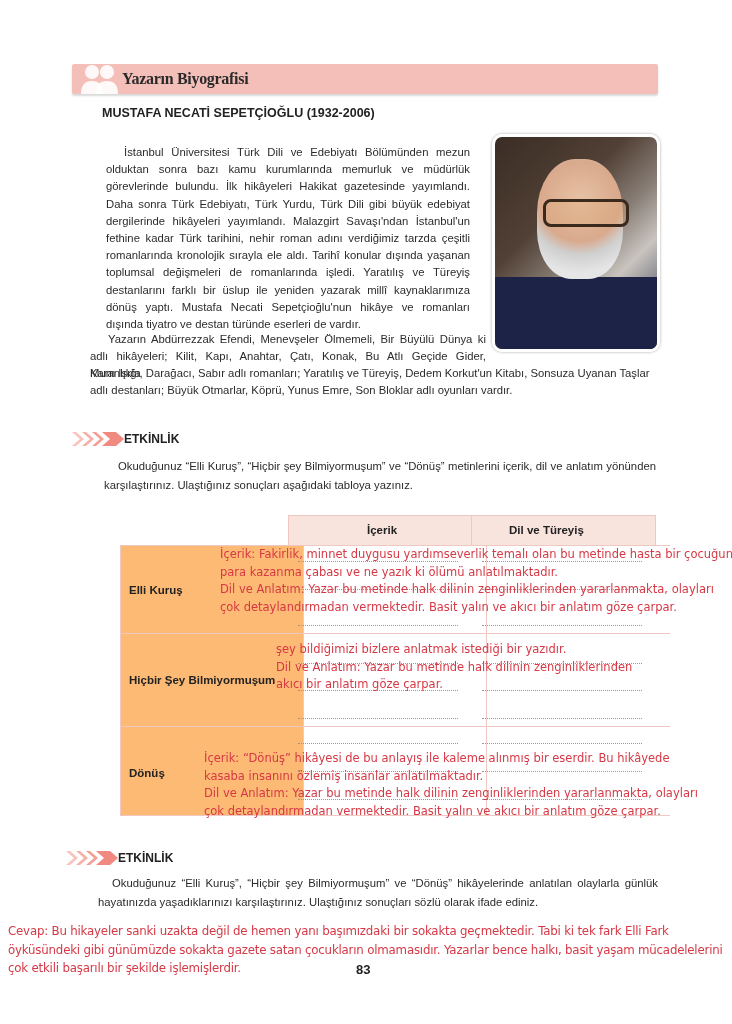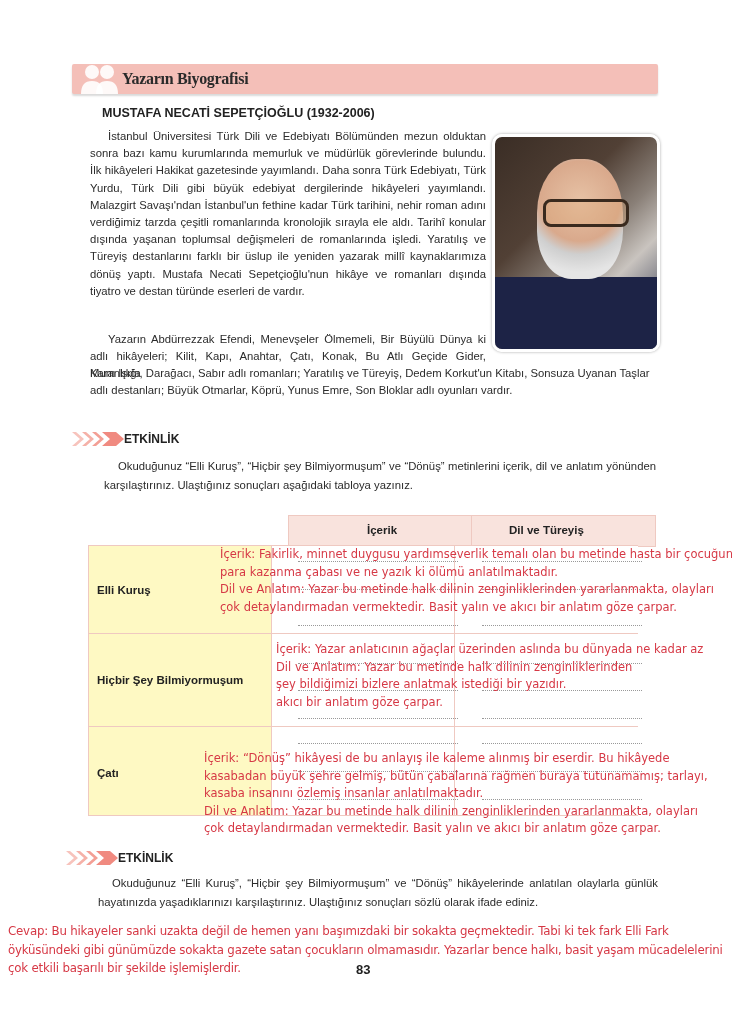--- a/index.html
+++ b/index.html
@@ -6,38 +6,38 @@
   body { width:732px; height:1024px; background:#ffffff; position:relative; overflow:hidden;
          font-family:"Liberation Sans", sans-serif; color:#222; }
   .abs { position:absolute; }
   
   .hdr { left:72px; top:64px; width:586px; height:30px; background:#f4bfb8; border-radius:2px;
          box-shadow:0 2px 2px rgba(0,0,0,0.15); }
   .hdr-icon { left:78px; top:60px; width:44px; height:38px; }
   .hdr-title { left:122px; top:70px; font-size:16px; font-weight:bold; color:#2a2a2a; letter-spacing:-0.3px;font-family:Liberation Serif, serif; }
   .author-name { left:90px; top:106px; font-size:12.5px; font-weight:bold; color:#222;margin-left:12px; }
   .bio { left:90px; top:128px; width:396px; font-size:11.3px; line-height:17.2px; text-align:justify; color:#2b2b2b; }
-  .bio p { margin:0; text-indent:18px; }
+  .bio p { margin:16px; text-indent:18px; }
   .works1 { left:90px; top:331px; width:396px; font-size:11.3px; line-height:17.2px; text-align:justify; color:#2b2b2b; text-indent:18px;}
   .works2 { left:90px; top:365px; width:580px; font-size:11.3px; line-height:17.2px; color:#2b2b2b; }
   .photo { left:492px; top:134px; width:162px; height:212px; border-radius:10px; border:3px solid #fff;
            box-shadow:0 0 3px rgba(0,0,0,0.35); overflow:hidden;
            background:linear-gradient(135deg,#3a2d25 0%,#514035 35%,#8a8078 55%,#c9c4bf 70%,#1c2340 100%); }
   .photo .face { position:absolute; left:42px; top:22px; width:86px; height:120px; border-radius:45% 45% 40% 40%;
            background:radial-gradient(circle at 50% 35%, #e7c2a5 0%, #d9a98c 45%, #cfcfcf 60%, #e5e5e5 80%); }
   .photo .shirt { position:absolute; left:0; top:140px; width:162px; height:80px; background:#1d2346; }
   .photo .glasses { position:absolute; left:48px; top:62px; width:80px; height:22px; border:3px solid #3a2a1e;
            border-radius:8px; background:rgba(220,170,120,0.35); }
   .etk-icon { width:52px; height:14px; }
   .etk-title { font-size:12px; font-weight:bold; color:#222; }
   .task { font-size:11.3px; line-height:19px; color:#2b2b2b; text-align:justify; }
   
   .tbl-head { left:288px; top:515px; width:366px; height:30px; background:#f9e3dd; border:1px solid #efc9c1; }
   .tbl-head div { position:absolute; top:8px; font-size:11.5px; font-weight:bold; color:#222; }
-  .row { left:88px; width:548px; background:#fef9c3; border:1px solid #efc9c1; }
+  .row { left:120px; width:548px; background:#fdba74; border:1px solid #efc9c1; }
   .row .lbl { position:absolute; left:8px; font-size:11.5px; font-weight:bold; color:#222; }
   .cell { background:#fff; border-left:1px solid #efc9c1; }
   .dots { position:absolute; height:0; border-top:1px dotted #999; }
   .ans { font-family:"DejaVu Sans", sans-serif; font-size:11.5px; line-height:17.5px; color:#d63845; }
   .cevap { left:8px; top:922px; width:720px; font-size:11.8px; line-height:18.5px; color:#d63845; font-family:"DejaVu Sans", sans-serif; letter-spacing:-0.2px;}
   .pgno { left:356px; top:962px; font-size:13px; font-weight:bold; color:#222; }
 </style>
 </head>
 <body>
 
@@ -82,21 +82,21 @@
   <div class="lbl" style="top:38px;">Elli Kuruş</div>
   <div class="abs cell" style="left:182px;top:0;width:183px;height:88px;"></div>
   <div class="abs cell" style="left:365px;top:0;width:183px;height:88px;"></div>
 </div>
 <div class="abs row" style="top:633px;height:93px;">
   <div class="lbl" style="top:40px;">Hiçbir Şey Bilmiyormuşum</div>
   <div class="abs cell" style="left:182px;top:0;width:183px;height:93px;"></div>
   <div class="abs cell" style="left:365px;top:0;width:183px;height:93px;"></div>
 </div>
 <div class="abs row" style="top:726px;height:88px;">
-  <div class="lbl" style="top:40px;">Çatı</div>
+  <div class="lbl" style="top:40px;">Dönüş</div>
   <div class="abs cell" style="left:182px;top:0;width:183px;height:88px;"></div>
   <div class="abs cell" style="left:365px;top:0;width:183px;height:88px;"></div>
 </div>
 
 <div class="abs dots" style="left:298px;top:561px;width:160px;"></div>
 <div class="abs dots" style="left:482px;top:561px;width:160px;"></div>
 <div class="abs dots" style="left:298px;top:589px;width:160px;"></div>
 <div class="abs dots" style="left:482px;top:589px;width:160px;"></div>
 <div class="abs dots" style="left:298px;top:625px;width:160px;"></div>
 <div class="abs dots" style="left:482px;top:625px;width:160px;"></div>
@@ -113,28 +113,26 @@
 <div class="abs dots" style="left:298px;top:799px;width:160px;"></div>
 <div class="abs dots" style="left:482px;top:799px;width:160px;"></div>
 
 <div class="abs ans" style="left:172px;top:546px;width:544px;margin-left:48px;">
   <div>İçerik: Fakirlik, minnet duygusu yardımseverlik temalı olan bu metinde hasta bir çocuğun</div>
   <div>para kazanma çabası ve ne yazık ki ölümü anlatılmaktadır.</div>
   <div>Dil ve Anlatım: Yazar  bu metinde halk dilinin zenginliklerinden yararlanmakta, olayları</div>
   <div>çok detaylandırmadan vermektedir. Basit yalın ve akıcı bir anlatım göze çarpar.</div>
 </div>
 <div class="abs ans" style="left:276px;top:641px;width:456px;">
-  <div>İçerik: Yazar anlatıcının ağaçlar üzerinden aslında bu dünyada ne kadar az</div>
+  <div>şey bildiğimizi bizlere anlatmak istediği bir yazıdır.</div>
   <div>Dil ve Anlatım: Yazar  bu metinde halk dilinin zenginliklerinden</div>
-  <div>şey bildiğimizi bizlere anlatmak istediği bir yazıdır.</div>
   <div>akıcı bir anlatım göze çarpar.</div>
 </div>
 <div class="abs ans" style="left:204px;top:750px;width:528px;">
   <div>İçerik: “Dönüş” hikâyesi de bu anlayış ile kaleme alınmış bir eserdir. Bu hikâyede</div>
-  <div>kasabadan büyük şehre gelmiş, bütün çabalarına rağmen buraya tutunamamış; tarlayı,</div>
   <div>kasaba insanını özlemiş insanlar anlatılmaktadır.</div>
   <div>Dil ve Anlatım: Yazar  bu metinde halk dilinin zenginliklerinden yararlanmakta, olayları</div>
   <div>çok detaylandırmadan vermektedir. Basit yalın ve akıcı bir anlatım göze çarpar.</div>
 </div>
 
 <svg class="abs etk-icon" style="left:66px;top:851px;" viewBox="0 0 52 14">
   <path d="M0 0 L8 7 L0 14 L4 14 L12 7 L4 0Z" fill="#f7c3bc"></path>
   <path d="M10 0 L18 7 L10 14 L14 14 L22 7 L14 0Z" fill="#f5b1a8"></path>
   <path d="M20 0 L28 7 L20 14 L24 14 L32 7 L24 0Z" fill="#f39f95"></path>
   <path d="M30 0 L44 0 L52 7 L44 14 L30 14 L38 7Z" fill="#f08a80"></path>

